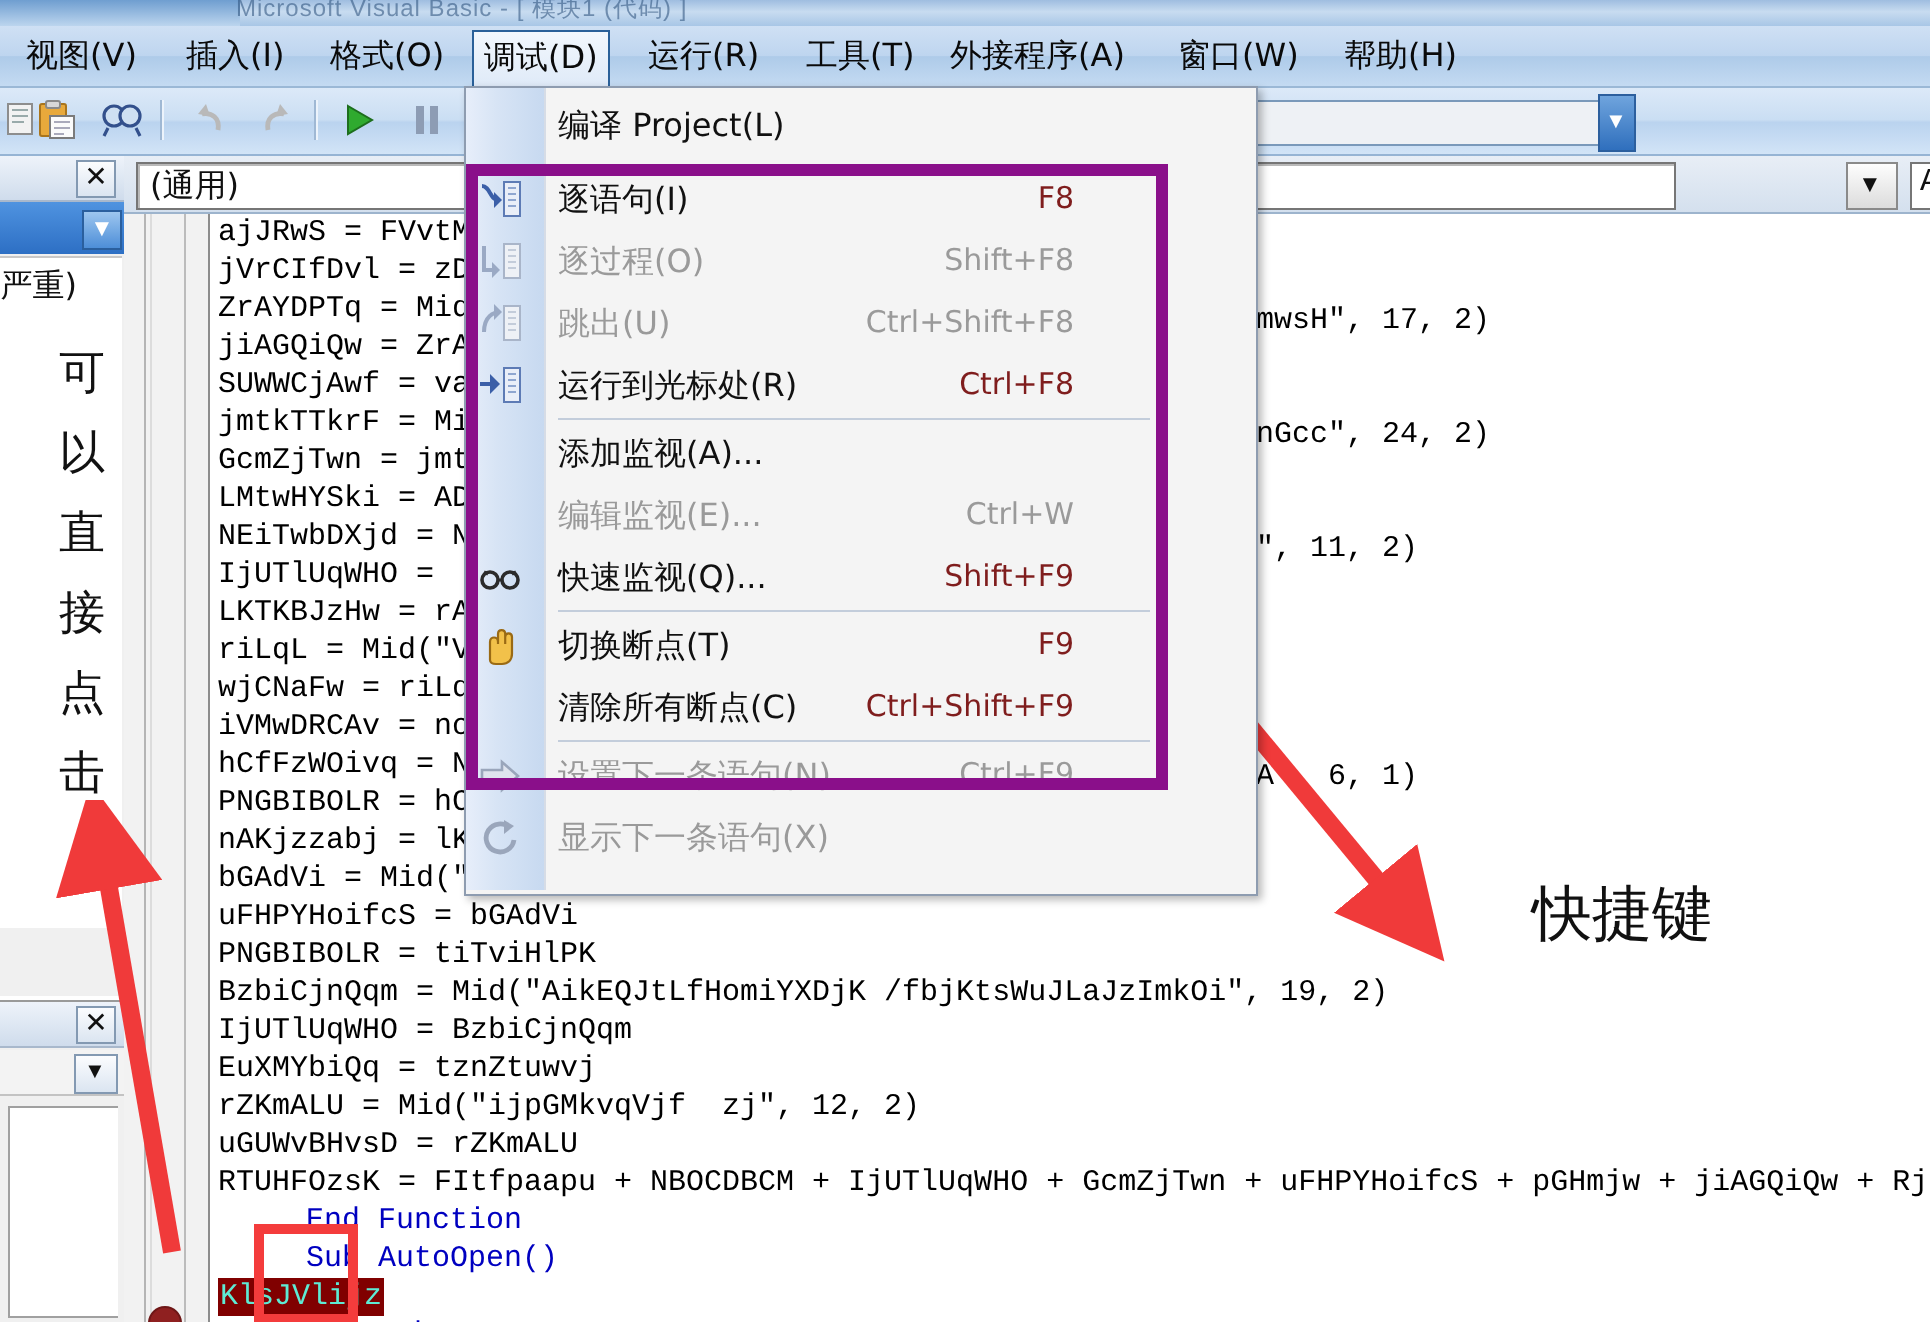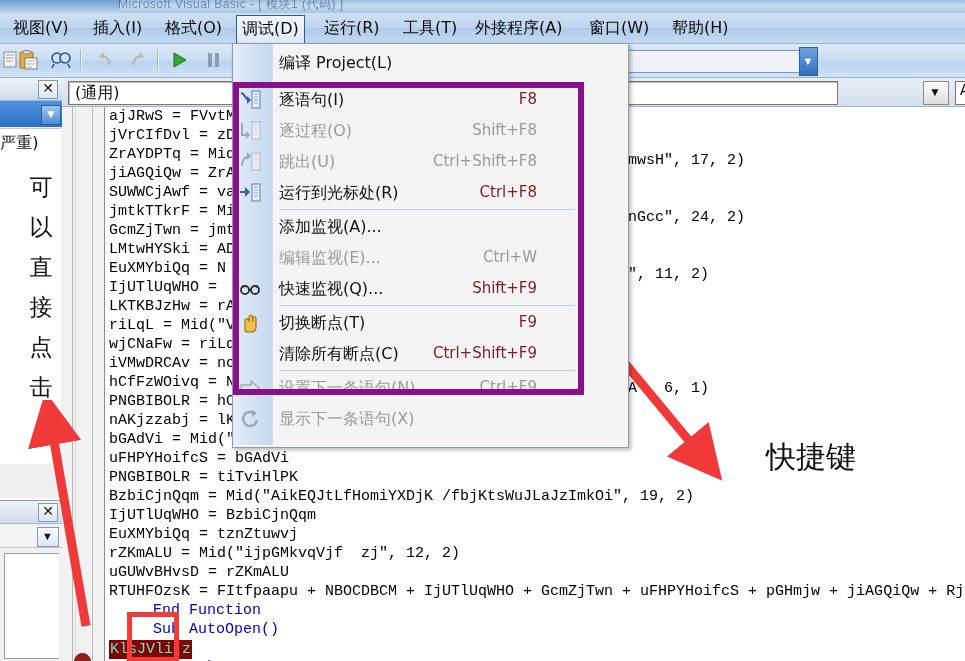--- a/index.html
+++ b/index.html
@@ -363,21 +363,21 @@
 
   <div id="codearea">
     <div class="codeline" style="top:0px">ajJRwS = FVvtM</div>
     <div class="codeline" style="top:19px">jVrCIfDvl = zD</div>
     <div class="codeline" style="top:38px">ZrAYDPTq = Mid</div>
     <div class="codeline" style="top:57px">jiAGQiQw = ZrA</div>
     <div class="codeline" style="top:76px">SUWWCjAwf = va</div>
     <div class="codeline" style="top:95px">jmtkTTkrF = Mi</div>
     <div class="codeline" style="top:114px">GcmZjTwn = jmt</div>
     <div class="codeline" style="top:133px">LMtwHYSki = AD</div>
-    <div class="codeline" style="top:152px">EuXMYbiQq = N</div>
+    <div class="codeline" style="top:152px">NEiTwbDXjd = N</div>
     <div class="codeline" style="top:171px">IjUTlUqWHO = </div>
     <div class="codeline" style="top:190px">LKTKBJzHw = rA</div>
     <div class="codeline" style="top:209px">riLqL = Mid("V</div>
     <div class="codeline" style="top:228px">wjCNaFw = riLq</div>
     <div class="codeline" style="top:247px">iVMwDRCAv = no</div>
     <div class="codeline" style="top:266px">hCfFzWOivq = N</div>
     <div class="codeline" style="top:285px">PNGBIBOLR = hCf</div>
     <div class="codeline" style="top:304px">nAKjzzabj = lK</div>
     <div class="codeline" style="top:323px">bGAdVi = Mid("</div>
     <div class="codeline" style="top:342px">uFHPYHoifcS = bGAdVi</div>

